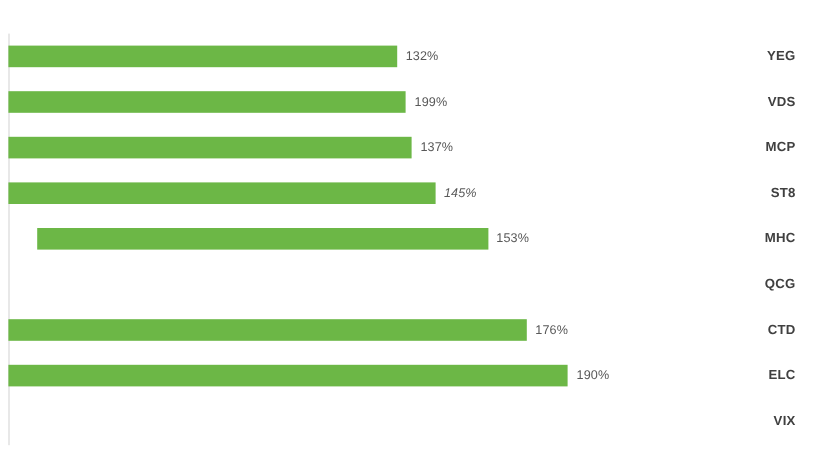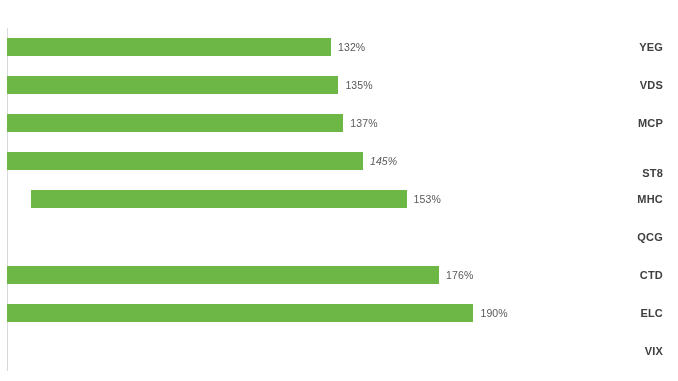--- a/index.html
+++ b/index.html
@@ -93,21 +93,21 @@
 
     <div class="value-axis-line" style="background: rgb(217, 217, 217);"></div>
 
     <div class="bars-layer">
         <div class="bar-group" style="top: 38px;">
           <div class="bar" style="width: 324.06px; background: rgb(108, 183, 70);"></div>
           <div class="bar-value-label" style="left: 338.06px; color: rgb(89, 89, 89);">132%</div>
         </div>
         <div class="bar-group" style="top: 76px;">
           <div class="bar" style="width: 331.425px; background: rgb(108, 183, 70);"></div>
-          <div class="bar-value-label" style="left: 345.425px; color: rgb(89, 89, 89);">135%</div>
+          <div class="bar-value-label" style="left: 345.425px; color: rgb(89, 89, 89);">199%</div>
         </div>
         <div class="bar-group" style="top: 114px;">
           <div class="bar" style="width: 336.335px; background: rgb(108, 183, 70);"></div>
           <div class="bar-value-label" style="left: 350.335px; color: rgb(89, 89, 89);">137%</div>
         </div>
         <div class="bar-group" style="top: 152px; font-style: italic;">
           <div class="bar" style="width: 355.975px; background: rgb(108, 183, 70);"></div>
           <div class="bar-value-label" style="left: 369.975px; color: rgb(89, 89, 89);">145%</div>
         </div>
         <div class="bar-group" style="top: 190px; margin-left: 24px;">
@@ -121,21 +121,21 @@
         <div class="bar-group" style="top: 304px;">
           <div class="bar" style="width: 466.45px; background: rgb(108, 183, 70);"></div>
           <div class="bar-value-label" style="left: 480.45px; color: rgb(89, 89, 89);">190%</div>
         </div>
       </div>
 
     <div class="category-labels-layer">
         <div class="category-label" style="top: 38px; color: rgb(64, 64, 64);">YEG</div>
         <div class="category-label" style="top: 76px; color: rgb(64, 64, 64);">VDS</div>
         <div class="category-label" style="top: 114px; color: rgb(64, 64, 64);">MCP</div>
-        <div class="category-label" style="top: 164px; color: rgb(64, 64, 64);">ST8</div>
+        <div class="category-label" style="top: 152px; color: rgb(64, 64, 64);">ST8</div>
         <div class="category-label" style="top: 190px; color: rgb(64, 64, 64);">MHC</div>
         <div class="category-label" style="top: 228px; color: rgb(64, 64, 64);">QCG</div>
         <div class="category-label" style="top: 266px; color: rgb(64, 64, 64);">CTD</div>
         <div class="category-label" style="top: 304px; color: rgb(64, 64, 64);">ELC</div>
         <div class="category-label" style="top: 342px; color: rgb(64, 64, 64);">VIX</div>
       </div>
 
   </div>
 
 </div>

